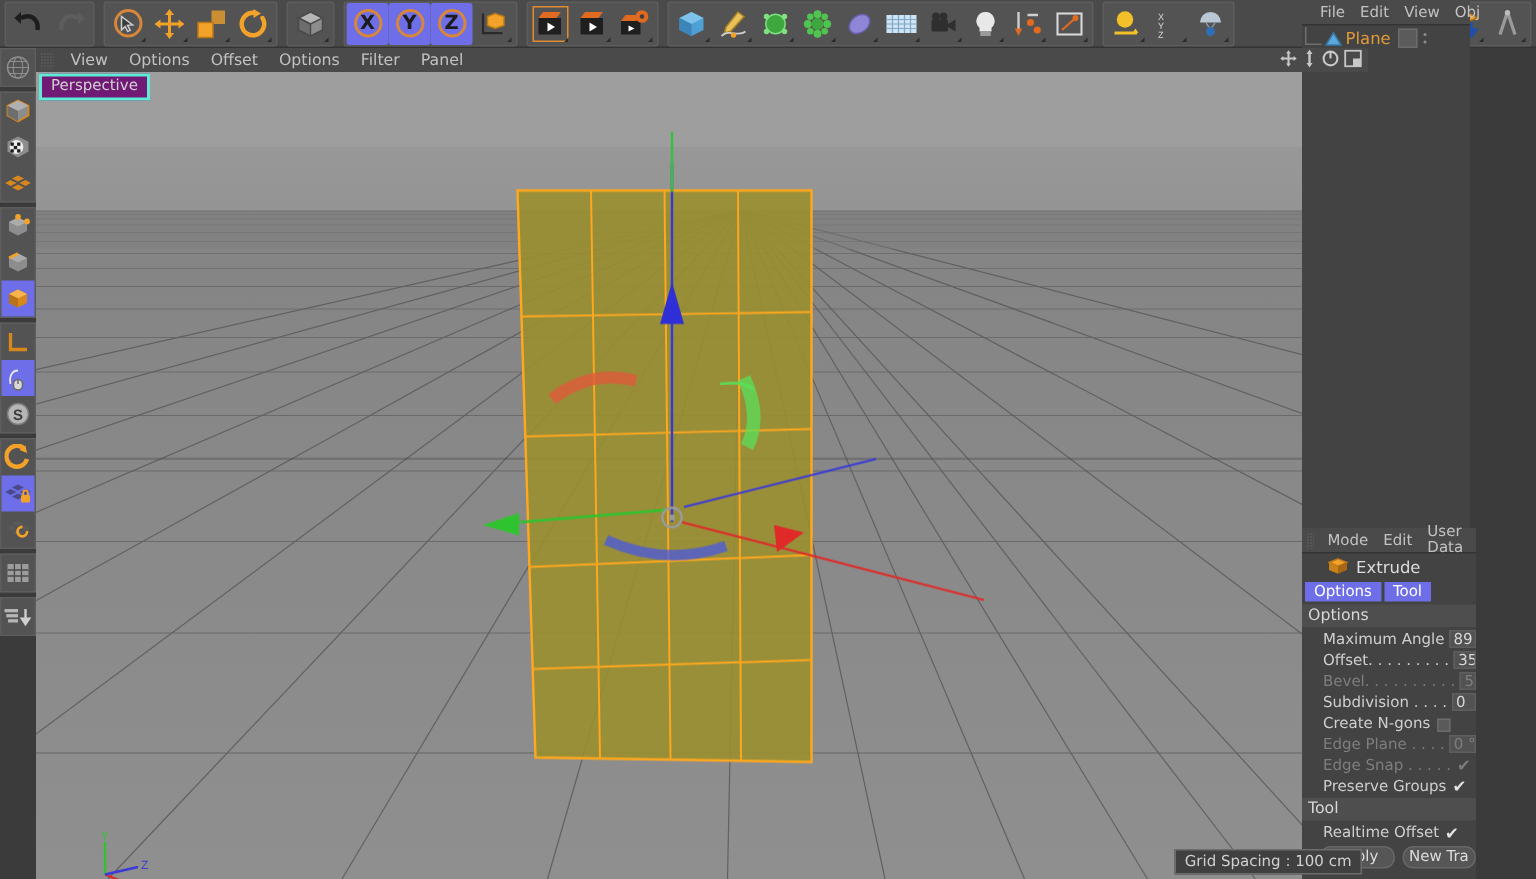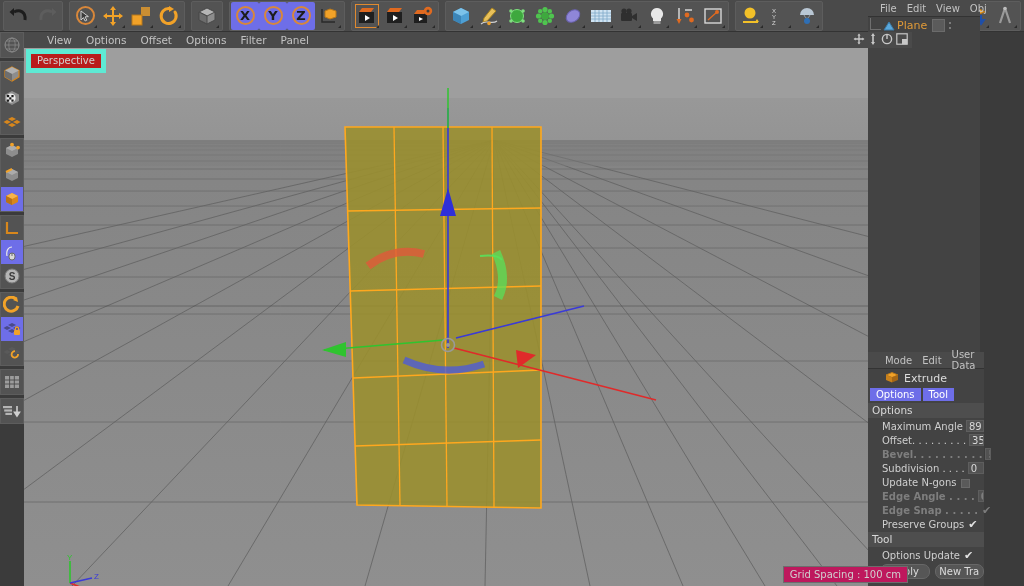--- a/index.html
+++ b/index.html
@@ -57,26 +57,26 @@
   }
   .vp-menu { font-size: 10.5px; color: #c2c2c2; padding: 0 7px; line-height: 16px; }
   .dotgrip { width: 9px; height: 11px; margin: 0 4px 0 3px;
     background-image: radial-gradient(#8a8a8a 0.5px, transparent 0.6px);
     background-size: 2px 2px; opacity: .75; }
   #vp-navicons { position: absolute; right: 4px; top: 1px; display: flex; gap: 3px; align-items: center; }
   #vp-scene { position: absolute; left: 0; top: 16px; width: 888px; height: 538px; overflow: hidden;
     background: linear-gradient(180deg, #9a9a9a 0%, #949494 14%, #8e8e8e 17%, #8d8d8d 24%); }
   #persp-label {
     position: absolute; left: 2px; top: 17px; z-index: 6;
-    background: #b91c1c; color: #d2d2d2; font-size: 10px;
-    padding: 1px 6px 2px 6px; border: 5px solid #5eead4;
+    background: #701a75; color: #d2d2d2; font-size: 10px;
+    padding: 1px 6px 2px 6px; border: 2px solid #5eead4;
   }
   #grid-spacing {
     position: absolute; right: 4px; bottom: 3px; z-index: 6;
-    background: #be185d; color: #d0d0d0; font-size: 10px;
+    background: #404040; color: #d0d0d0; font-size: 10px;
     padding: 2px 6px; border: 1px solid #6d6d6d;
   }
   #watermark {
     position: absolute; left: 26px; top: 345px; z-index: 7;
     font-family: "DejaVu Serif", "Liberation Serif", serif;
     font-weight: bold; font-size: 30px; color: #ffffff;
     text-shadow: 0 1px 2px rgba(0,0,0,.35); letter-spacing: -0.3px;
   }
 
   
@@ -91,21 +91,21 @@
   .dots2 { display: flex; flex-direction: column; gap: 3px; margin-left: 4px; }
   .dots2 i { width: 2px; height: 2px; background: #8e8e8e; border-radius: 50%; display: block; }
 
   #attr-manager { position: absolute; left: 0; top: 352px; width: 116px; height: 234px; background: #434343; }
   #attr-title { display: flex; align-items: center; height: 18px; padding-left: 17px; gap: 5px; }
   #attr-title span.t { font-size: 11px; color: #dcdcdc; }
   .attr-tabs { display: flex; gap: 2px; padding: 1px 0 2px 2px; }
   .attr-tab { font-size: 10px; padding: 1px 6px; background: #6e6ee8; color: #fff; }
   .sect-head { background: #4e4e4e; font-size: 10.5px; color: #d8d8d8; padding: 1px 0 2px 4px; }
   .frow { display: flex; align-items: flex-end; height: 14px; padding-left: 14px; font-size: 10px; color: #cfcfcf; white-space: nowrap; }
-  .frow.dim { color: #7e7e7e; font-weight: bold; }
+  .frow.dim { color: #7e7e7e; }
   .flabel { flex: 0 0 auto; }
   .fval { background: #525252; border: 1px solid #5e5e5e; color: #d8d8d8; font-size: 10px;
     height: 12px; line-height: 11px; padding: 0 2px; margin-left: 3px; flex: 1 1 auto; overflow: hidden; }
   .fval.dim { color: #7e7e7e; }
   .chk { width: 9px; height: 9px; background: #5a5a5a; border: 1px solid #6a6a6a; margin-left: 4px; }
   .tick { color: #e2e2e2; font-size: 11px; margin-left: 4px; line-height: 10px; }
   .tick.dim { color: #7c7c7c; }
   .btnrow { display: flex; gap: 5px; padding: 3px 0 0 12px; }
   .abtn { background: #565656; border: 1px solid #676767; border-radius: 7px; font-size: 10px;
     color: #dcdcdc; padding: 1px 0; text-align: center; }
@@ -738,43 +738,43 @@
         <span class="flabel">Bevel. . . . . . . . . .</span>
         <span class="fval dim">5 cm</span>
       </div>
 
       <div class="frow">
         <span class="flabel">Subdivision . . . .</span>
         <span class="fval">0</span>
       </div>
 
       <div class="frow">
-        <span class="flabel">Update N-gons</span>
+        <span class="flabel">Create N-gons</span>
         <span class="chk"></span>
       </div>
 
       <div class="frow dim">
-        <span class="flabel">Edge Angle . . . .</span>
+        <span class="flabel">Edge Plane . . . .</span>
         <span class="fval dim">0 °</span>
       </div>
 
       <div class="frow dim">
         <span class="flabel">Edge Snap . . . . .</span>
         <span class="tick dim">✔</span>
       </div>
 
       <div class="frow">
         <span class="flabel">Preserve Groups</span>
         <span class="tick">✔</span>
       </div>
 
       <div class="sect-head" style="margin-top:2px">Tool</div>
 
       <div class="frow">
-        <span class="flabel">Options Update</span>
+        <span class="flabel">Realtime Offset</span>
         <span class="tick">✔</span>
       </div>
 
       <div class="btnrow">
         <div class="abtn" style="width:62px">Apply</div>
         <div class="abtn" style="width:62px">New Tra</div>
       </div>
     </div>
   </div>
 </div>

